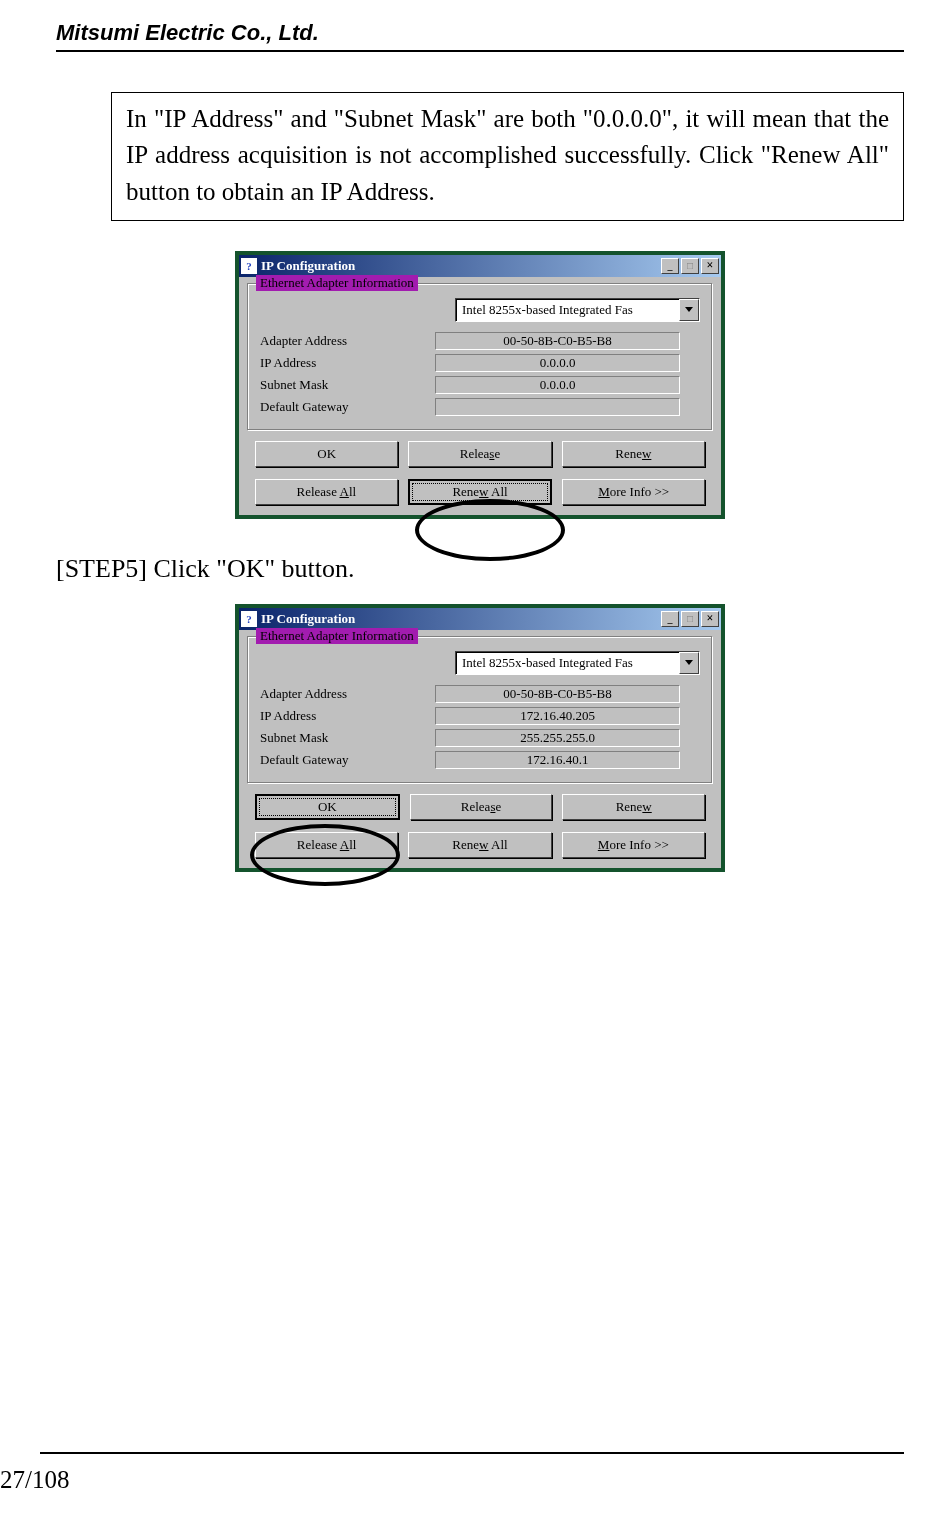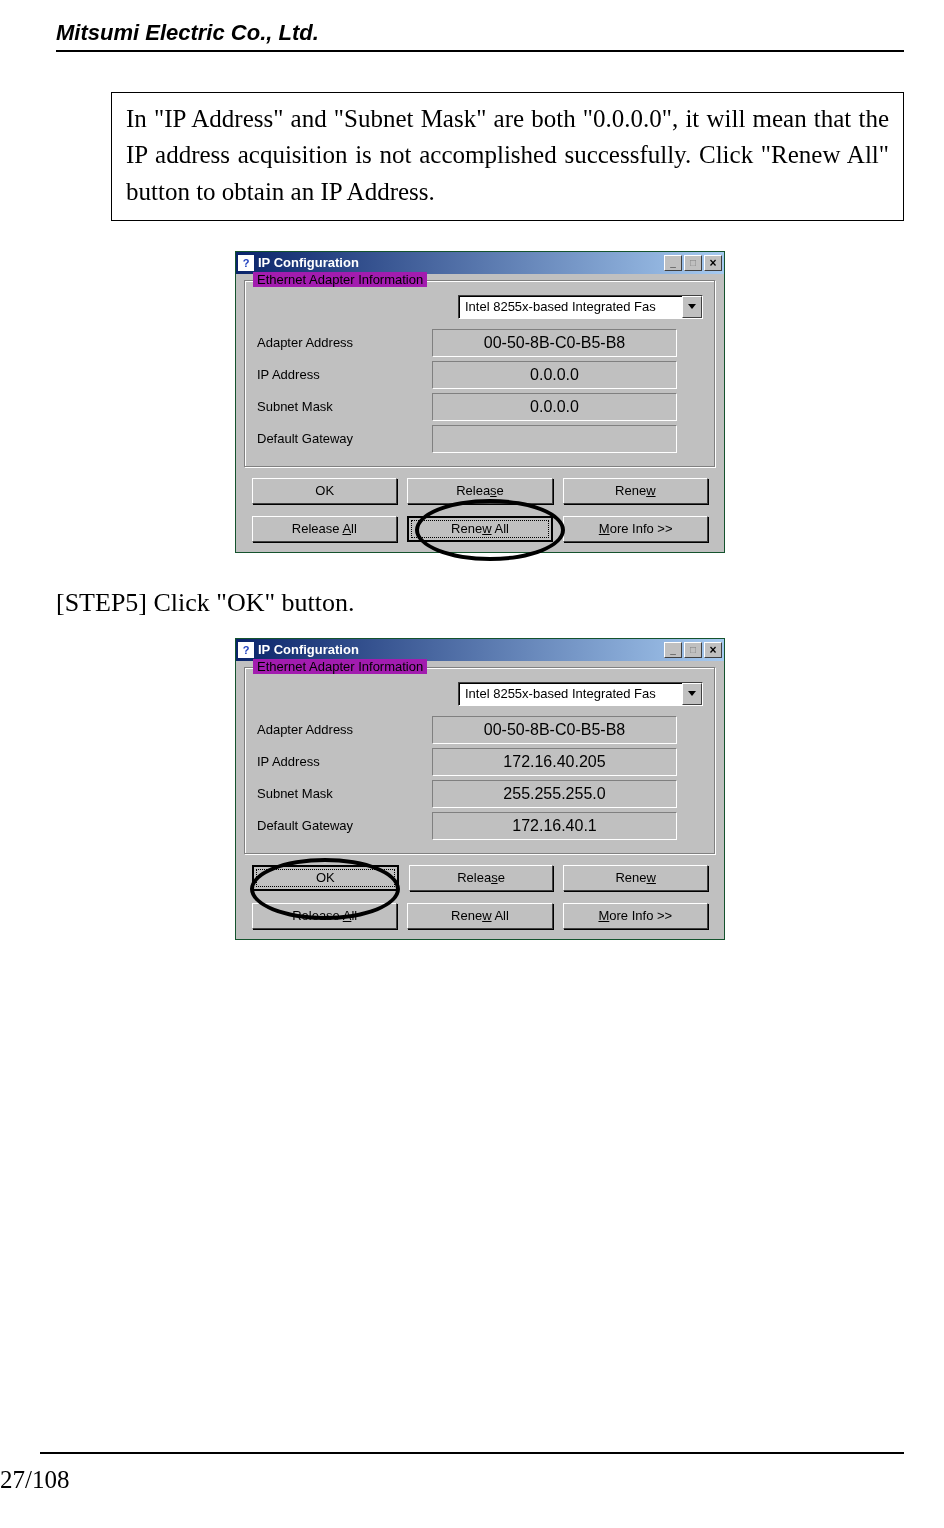--- a/index.html
+++ b/index.html
@@ -41,22 +41,22 @@
     flex: 1;
   }
   .screenshot-wrap {
     display: flex;
     justify-content: center;
     margin-bottom: 35px;
   }
   .win-dialog {
     width: 490px;
     background: #c0c0c0;
-    border: 1px solid #14532d;
-    font-family: Liberation Sans, sans-serif;
+    border: 4px solid #14532d;
+    font-family: Liberation Serif, serif;
     font-size: 13px;
     color: #000;
   }
   .titlebar {
     background: linear-gradient(to right, #0a246a, #a6caf0);
     color: #fff;
     display: flex;
     align-items: center;
     height: 22px;
     padding: 0 2px;
@@ -154,30 +154,30 @@
     align-items: center;
     margin-bottom: 4px;
   }
   .field-label {
     width: 175px;
     padding-right: 10px;
     font-size: 13px;
   }
   .field-value {
     width: 245px;
-    height: 28px;
+    height: 18px;
     background: #c0c0c0;
     border-top: 1px solid #808080;
     border-left: 1px solid #808080;
     border-right: 1px solid #fff;
     border-bottom: 1px solid #fff;
     display: flex;
     align-items: center;
     justify-content: center;
-    font-size: 16px;
+    font-size: 13px;
   }
   .button-rows {
     display: flex;
     flex-direction: column;
     gap: 12px;
     padding: 4px 8px 0 8px;
   }
   .btn-row {
     display: flex;
     justify-content: space-between;

